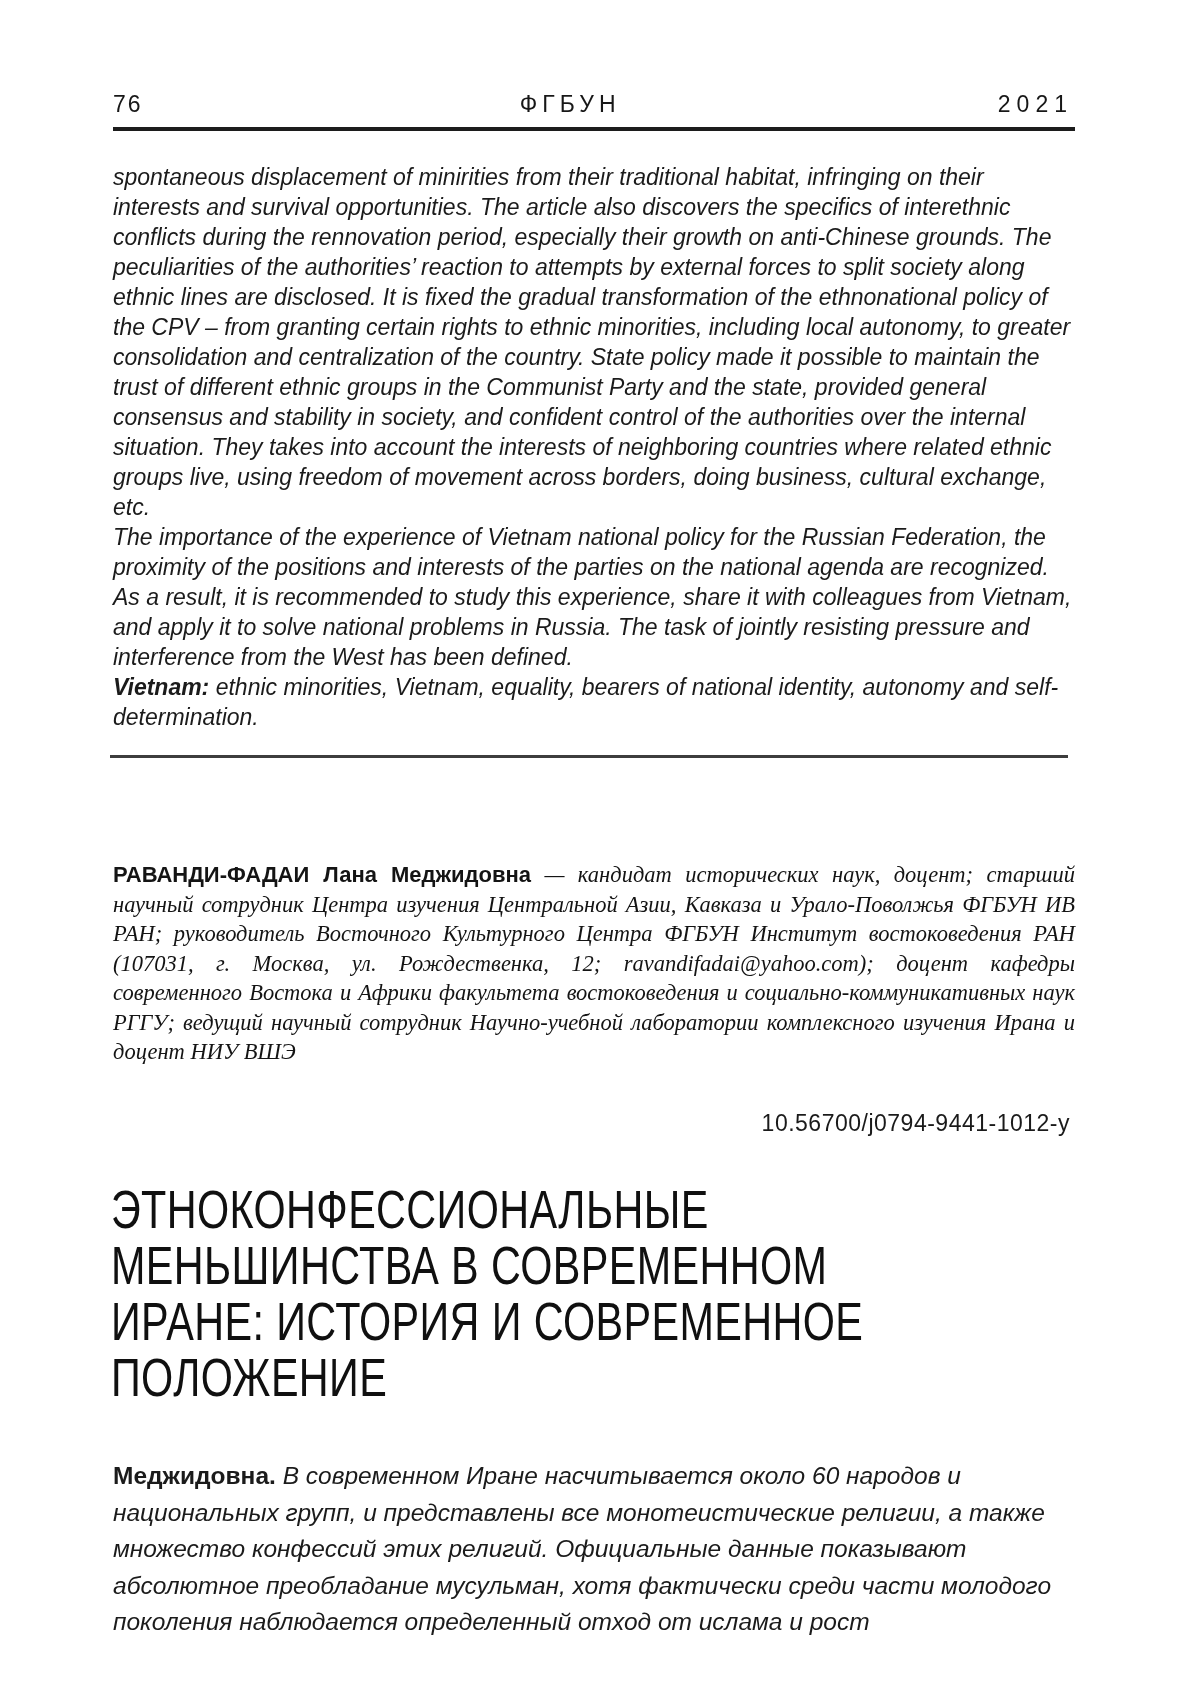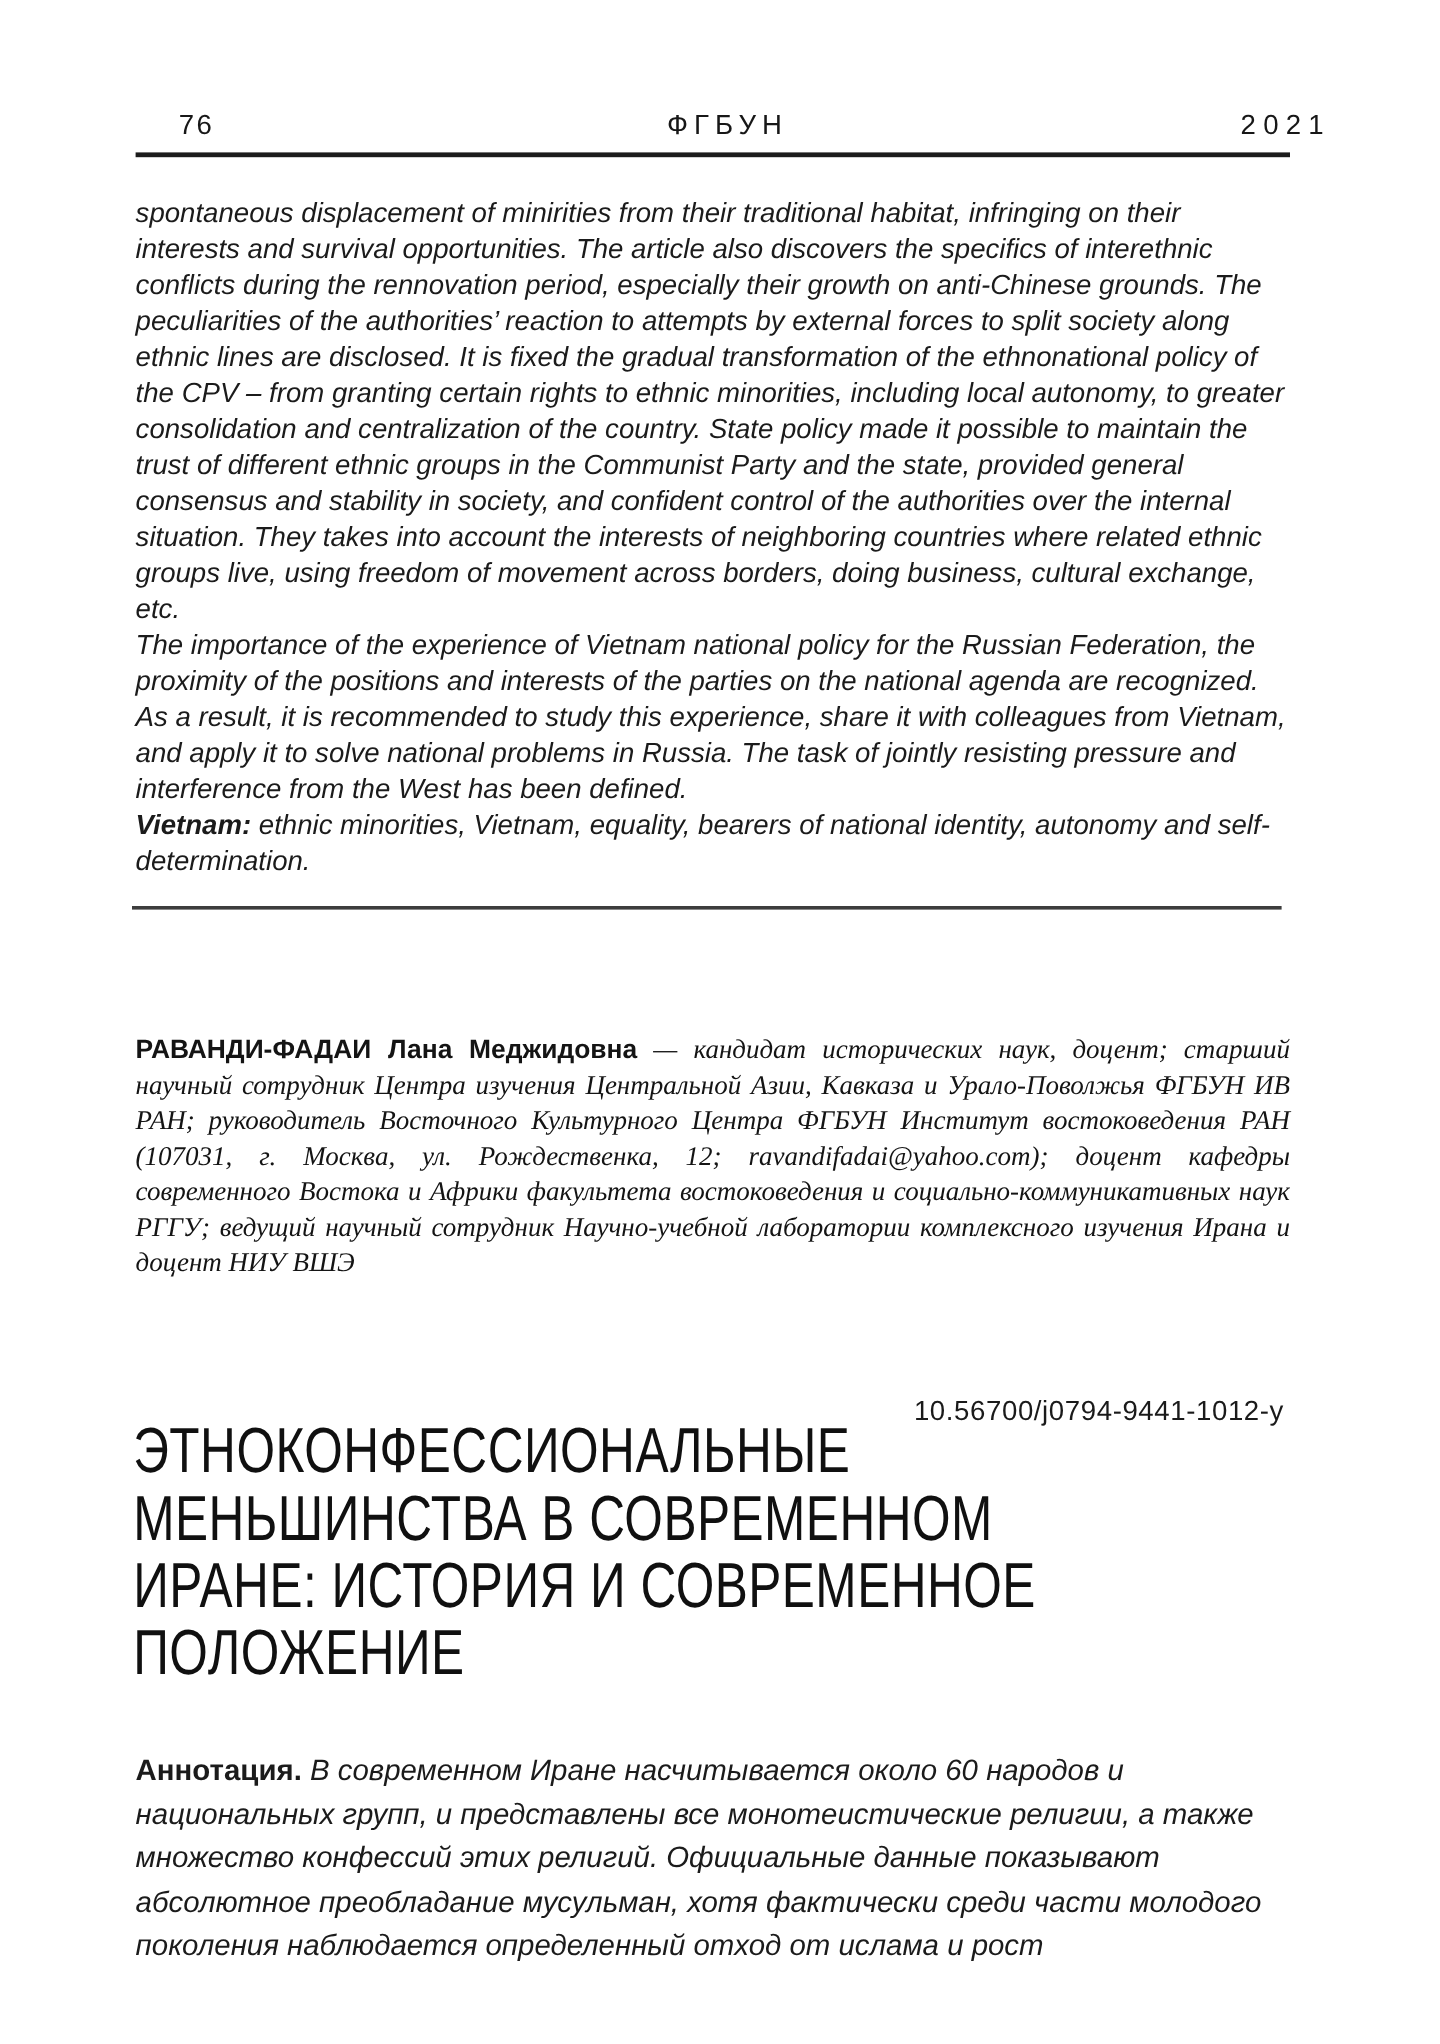--- a/index.html
+++ b/index.html
@@ -13,21 +13,20 @@
     font-family: "Liberation Sans", sans-serif;
     color: #171717;
   }
   
   .header-row {
     position: absolute;
     top: 91px; left: 113px; width: 960px;
     display: flex; justify-content: space-between; align-items: baseline;
     font-size: 23px;
     font-family: "Liberation Sans", sans-serif;
-    margin-left: 36px;
   }
   .page-num   { letter-spacing: 2px; }
   .journal    { letter-spacing: 5px; }
   .year       { letter-spacing: 6px; }
   .header-rule {
     position: absolute;
     top: 127px; left: 113px; width: 962px; height: 4px;
     background: #1c1c1c;
   }
   
@@ -60,21 +59,21 @@
   }
   .author-name {
     font-family: "Liberation Sans", sans-serif;
     font-style: normal;
     font-weight: bold;
     font-size: 22px;
   }
   
   .doi {
     position: absolute;
-    top: 1162px; left: 113px; width: 957px;
+    top: 1110px; left: 113px; width: 957px;
     text-align: right;
     font-size: 23px;
     letter-spacing: 0.5px;
     color: #1a1a1a;
   }
   
   .article-title {
     position: absolute;
     top: 1182px; left: 111px;
     font-size: 53px;
@@ -125,16 +124,16 @@
   </div>
 
   <div class="doi">10.56700/j0794-9441-1012-y</div>
 
   <h1 class="article-title" style="margin:0;">ЭТНОКОНФЕССИОНАЛЬНЫЕ
 МЕНЬШИНСТВА В СОВРЕМЕННОМ
 ИРАНЕ: ИСТОРИЯ И СОВРЕМЕННОЕ
 ПОЛОЖЕНИЕ</h1>
 
   <div class="annotation">
-    <span class="ann-label">Аннотация.</span><span> В современном Иране насчитывается около 60 народов и национальных групп, и представлены все монотеистические религии, а также множество конфессий этих религий. Официальные данные показывают абсолютное преобладание мусульман, хотя фактически среди части молодого поколения наблюдается определенный отход от ислама и рост</span>
+    <span class="ann-label">Меджидовна.</span><span> В современном Иране насчитывается около 60 народов и национальных групп, и представлены все монотеистические религии, а также множество конфессий этих религий. Официальные данные показывают абсолютное преобладание мусульман, хотя фактически среди части молодого поколения наблюдается определенный отход от ислама и рост</span>
   </div>
 
 </div>
 
 </body></html>

